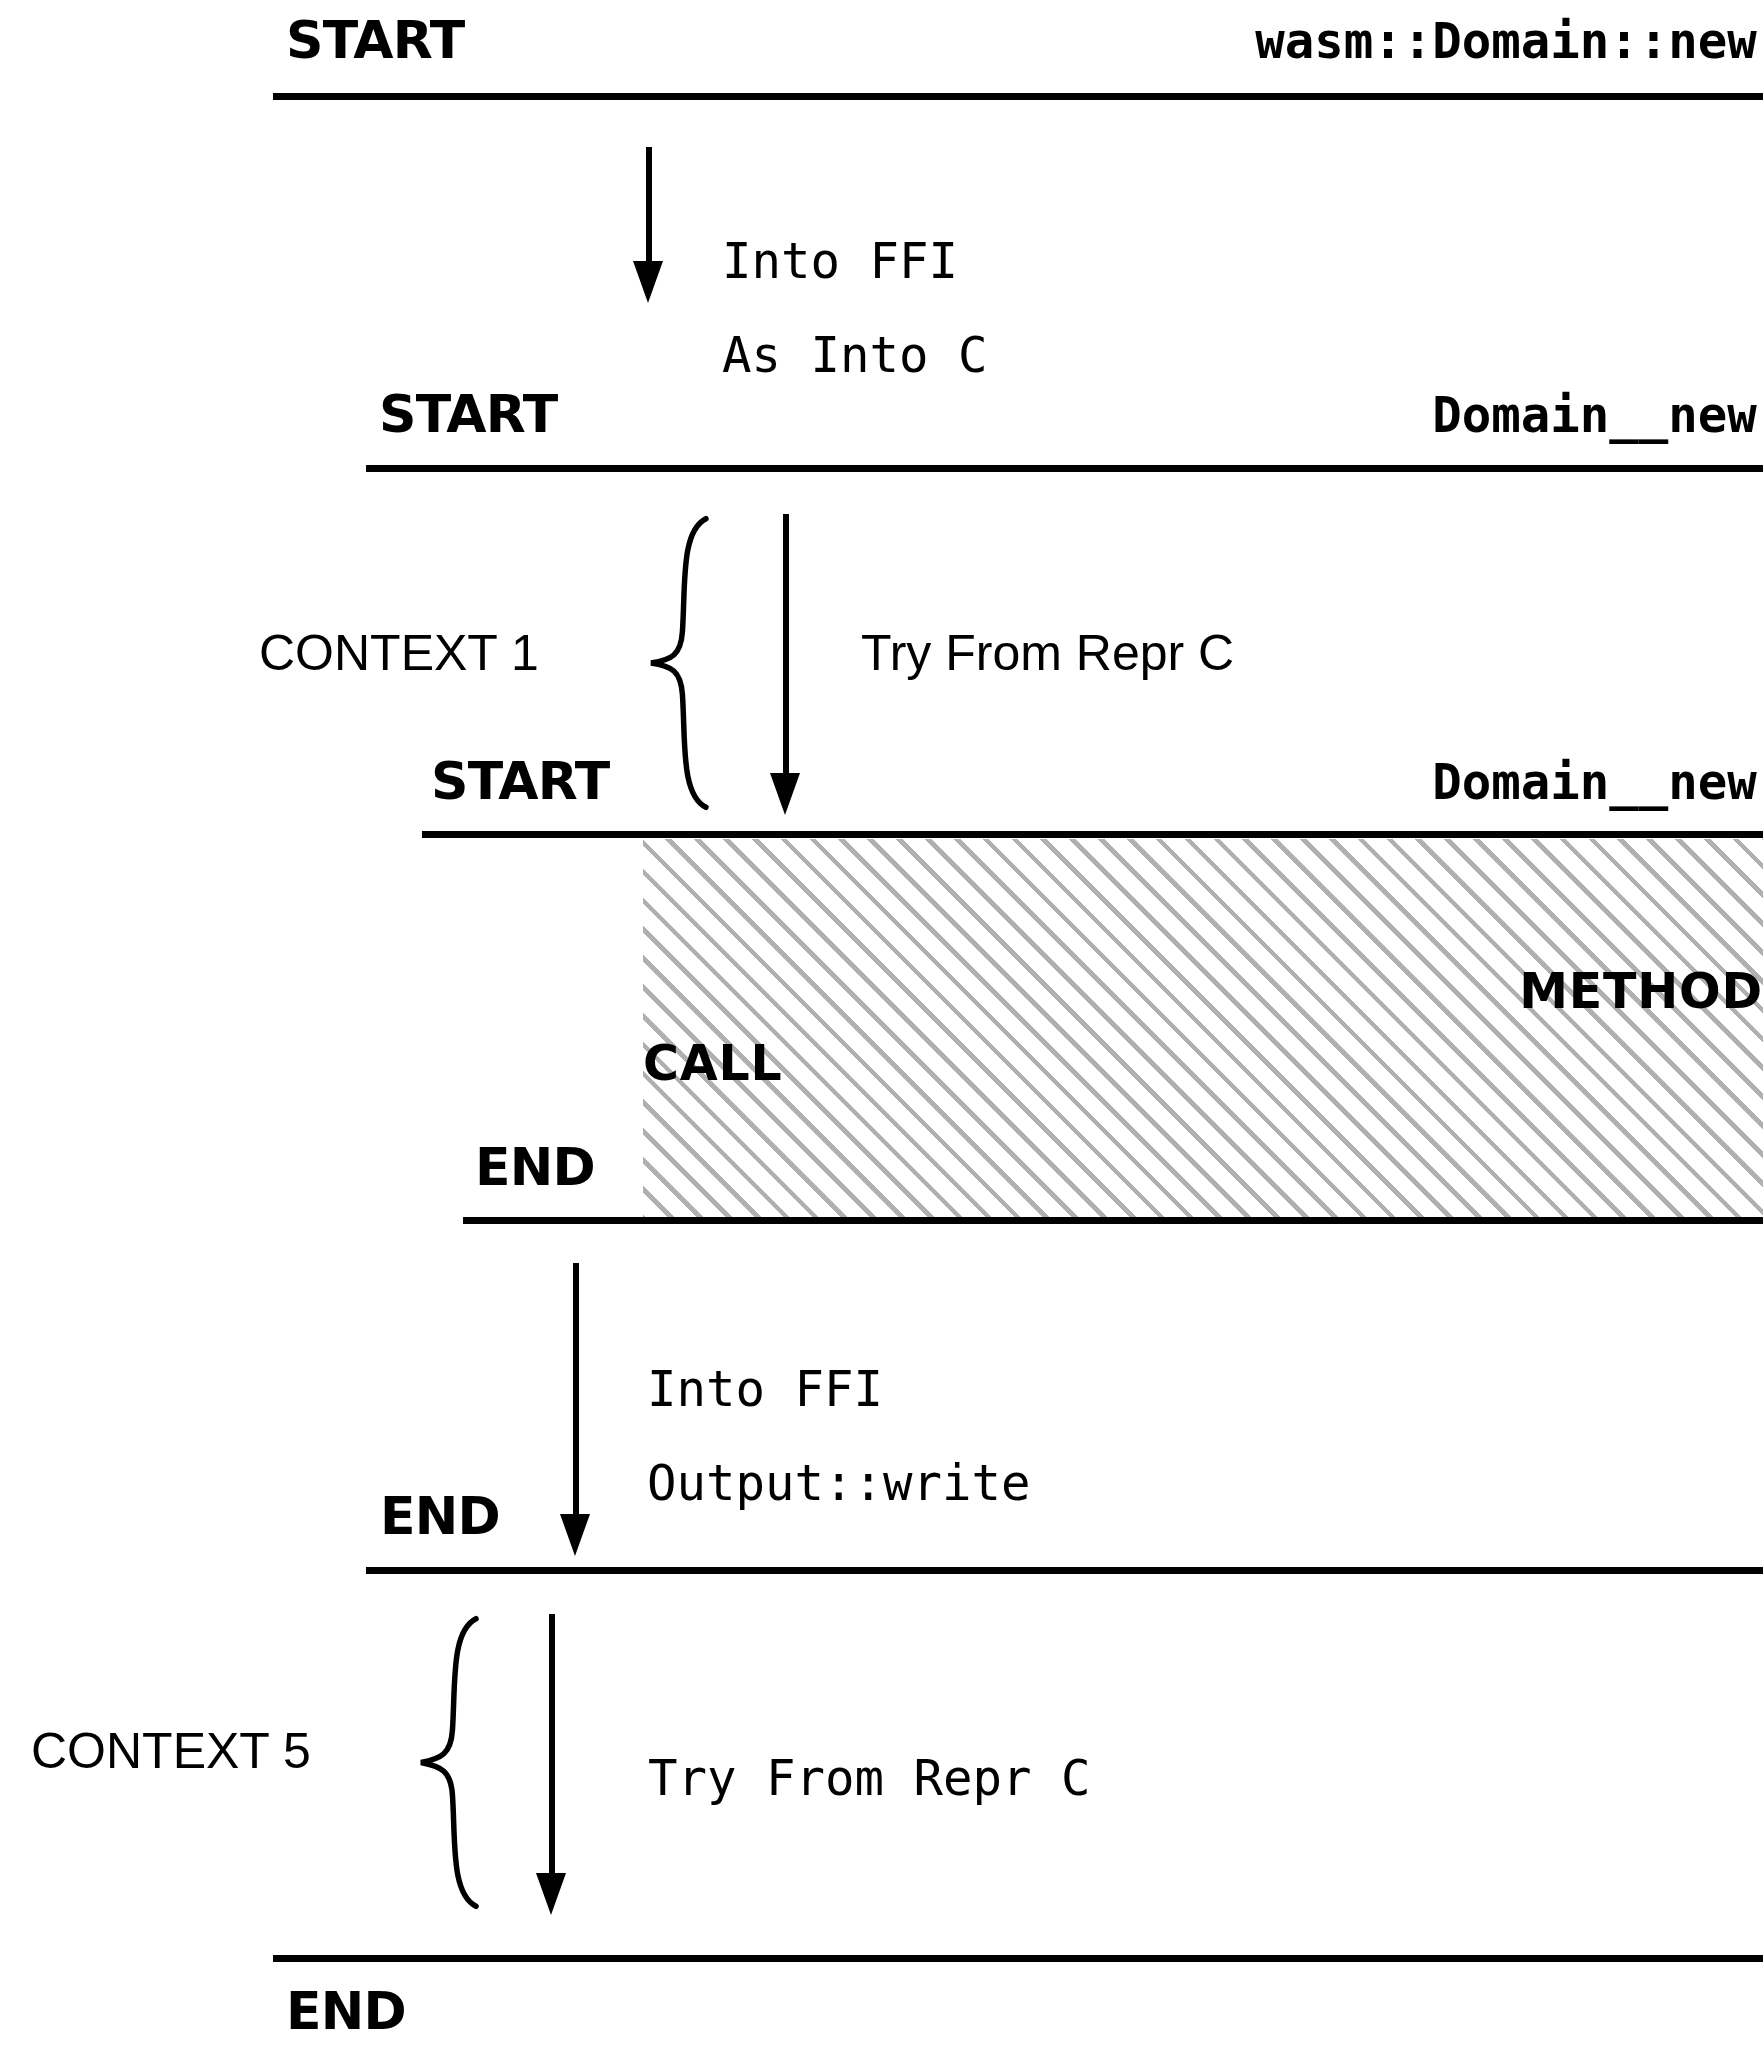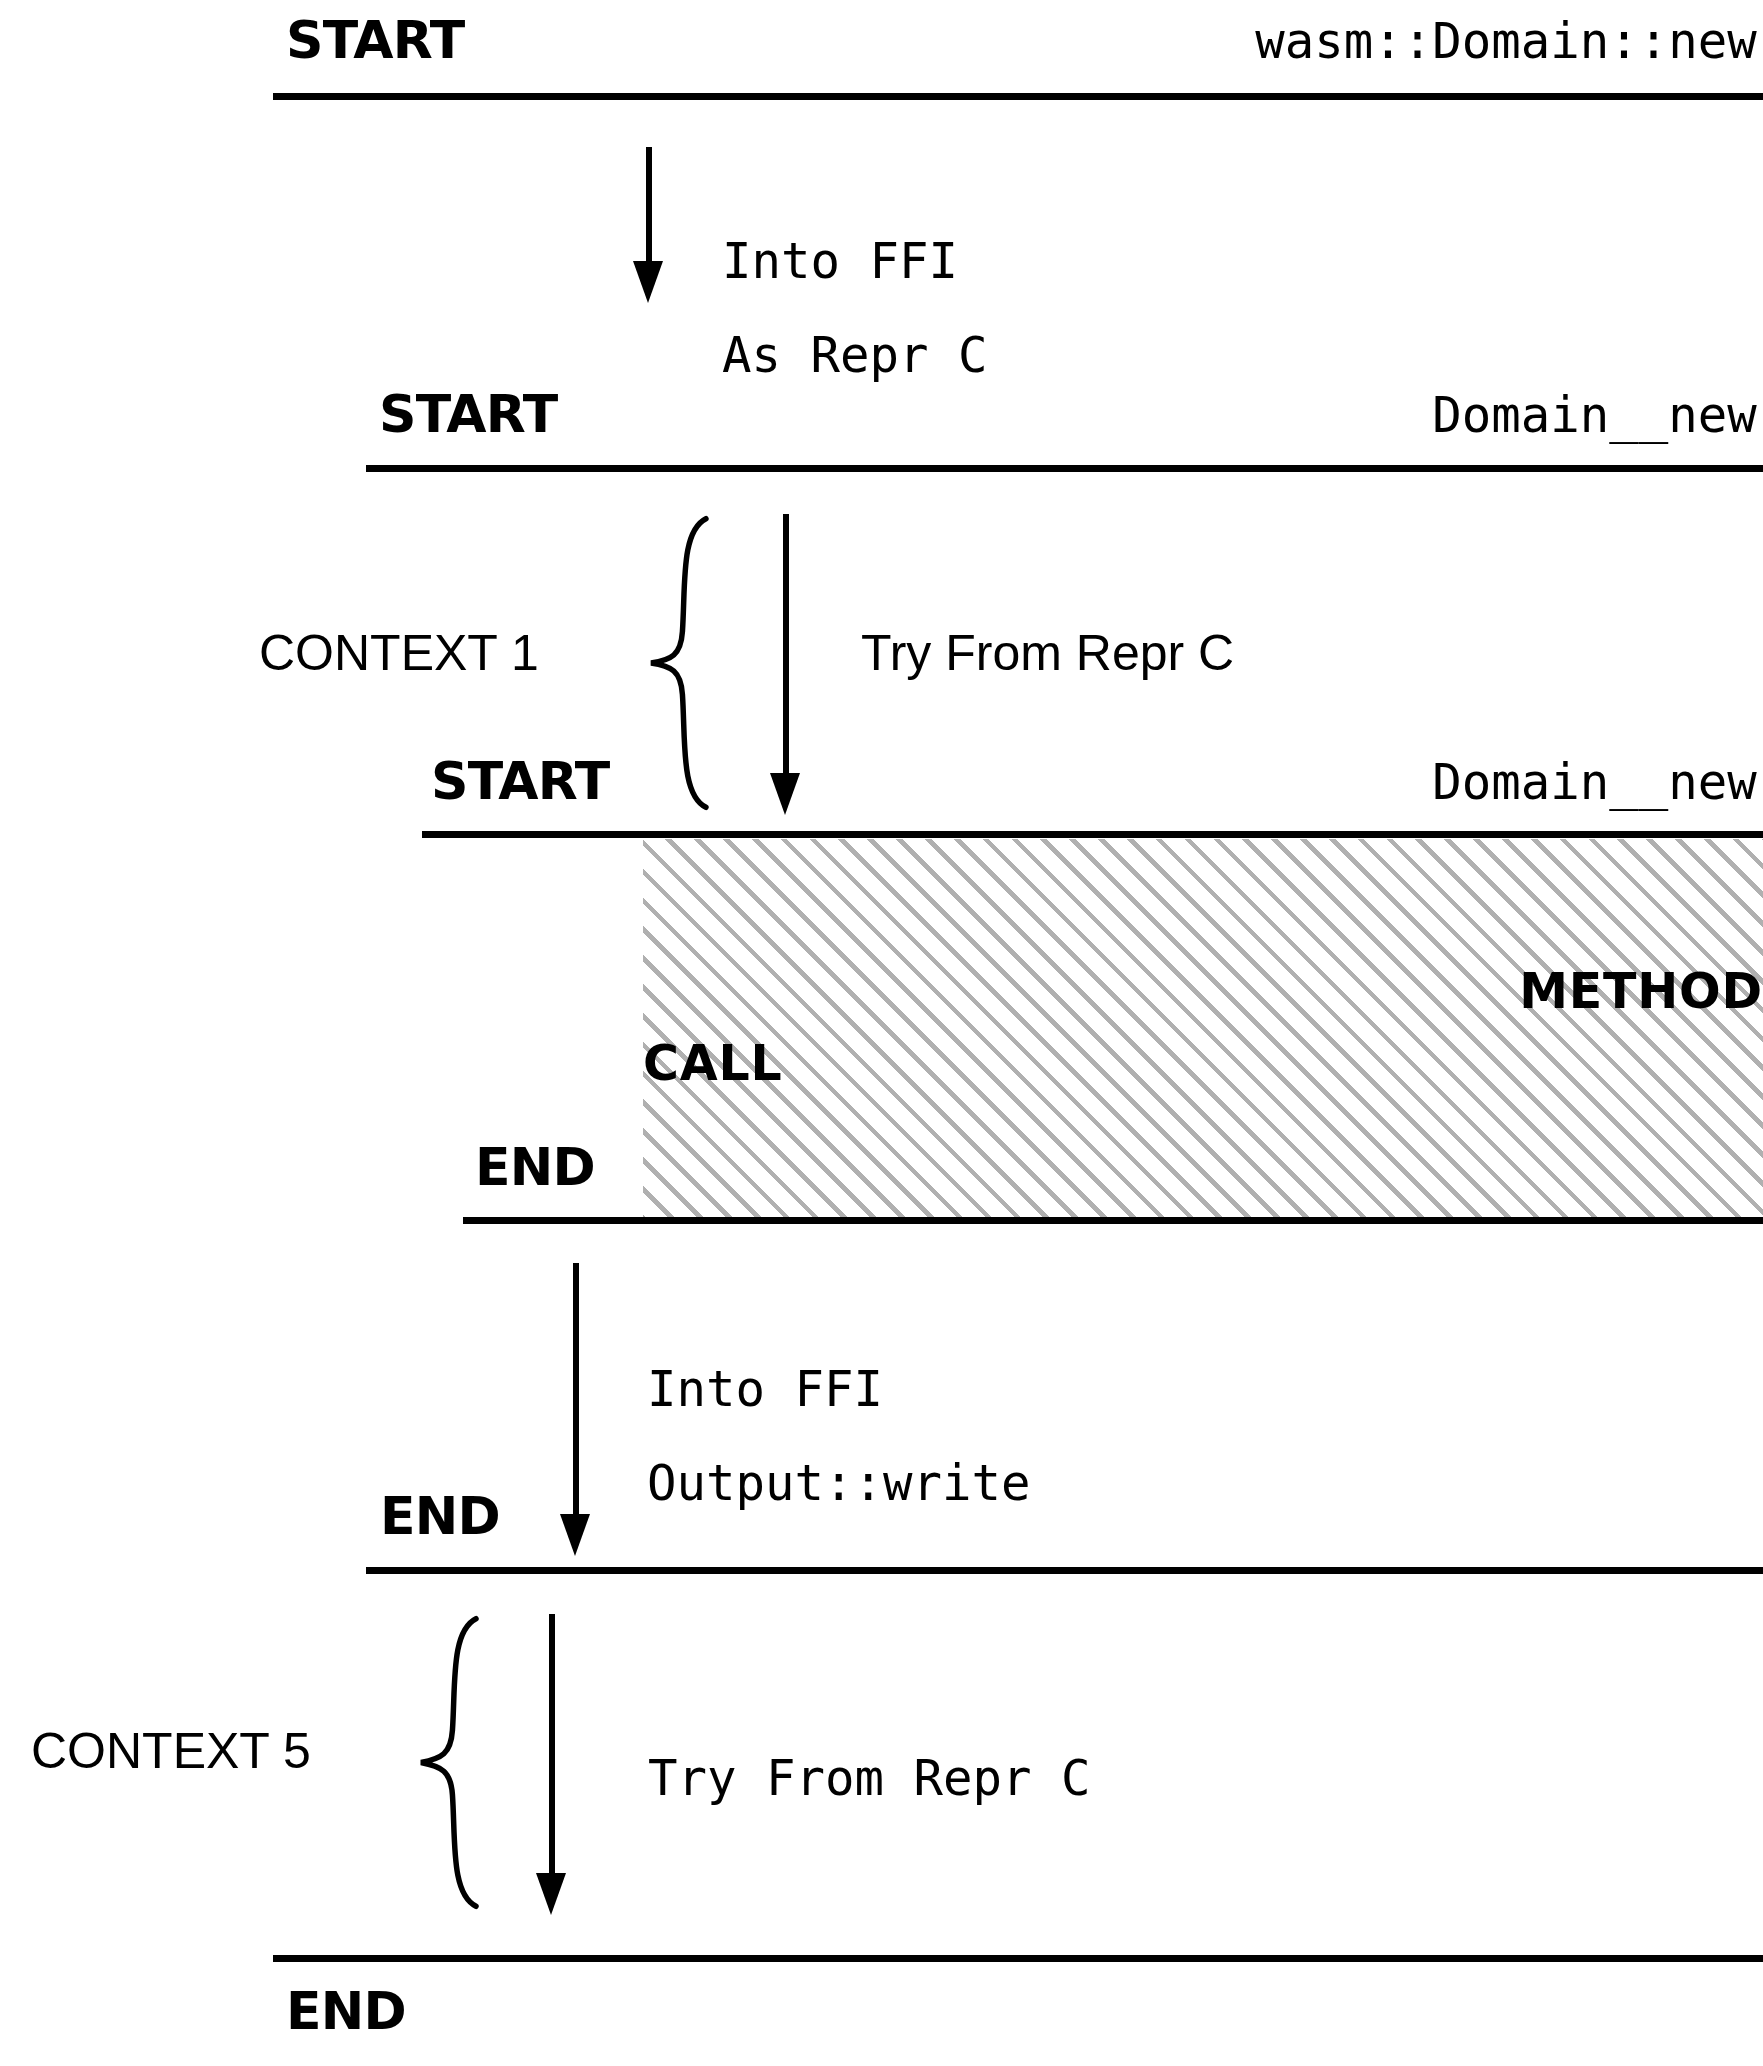--- a/index.html
+++ b/index.html
@@ -38,21 +38,21 @@
     letter-spacing: -0.8px;
   }
   .mono {
     font-family: "DejaVu Sans Mono", monospace;
     font-weight: normal;
     font-size: 49px;
     margin-top: 24px;
   }
   .mono-right {
     font-family: "DejaVu Sans Mono", monospace;
-    font-weight: normal;
+    font-weight: bold;
     font-size: 49px;
     right: 6.3px;
     text-align: right;
   }
   .sans-cond {
     font-family: "Liberation Sans", sans-serif;
     font-weight: normal;
     font-size: 50px;
   }
   .ctx-label {
@@ -115,21 +115,21 @@
 
   <div class="lbl bold-tag" style="left:286px; top:14px;">START</div>
   <div class="lbl mono-right" style="top:17px;">wasm::Domain::new</div>
   <div class="rule" style="left:273px; top:93px;"></div>
 
   <div class="arrow" style="left:646px; top:147px; height:114px;">
     <div class="shaft" style="height:114px;"></div>
     <div class="head" style="top:114px;"></div>
   </div>
   <div class="lbl mono" style="left:722px; top:213px;">Into FFI</div>
-  <div class="lbl mono" style="left:722px; top:307px;">As Repr C</div>
+  <div class="lbl mono" style="left:722px; top:307px;">As Into C</div>
 
   <div class="lbl bold-tag" style="left:379px; top:388px;">START</div>
   <div class="lbl mono-right" style="top:391px;">Domain__new</div>
   <div class="rule" style="left:366px; top:465px;"></div>
 
   <div class="lbl ctx-label" style="left:259px; top:628px;">CONTEXT 1</div>
   <div class="brace" style="left:643px; top:514px;">
     <svg width="71" height="298" viewBox="0 0 90 380">
       <path d="M 80 6 C 48 22 54 90 50 150 C 48 180 36 186 10 190 C 36 194 48 200 50 230 C 54 290 48 358 80 374" fill="none" stroke="#000000" stroke-width="7" stroke-linecap="round"></path>
     </svg>

